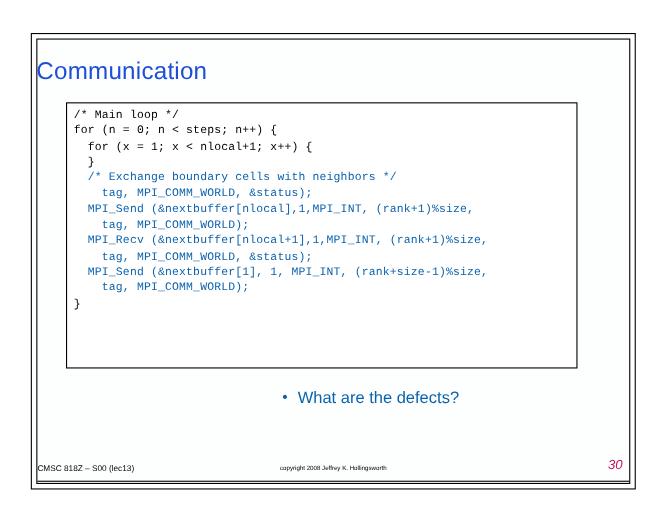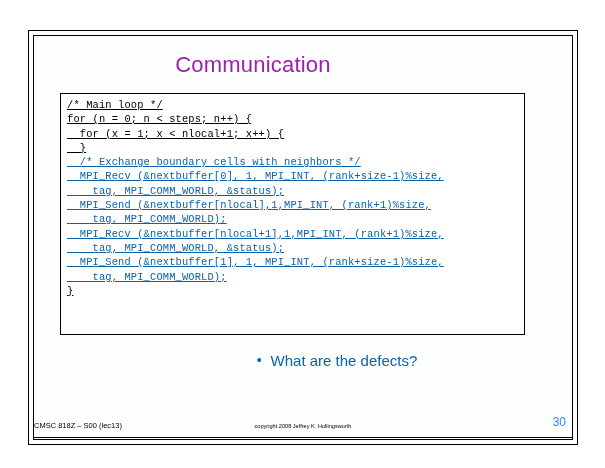--- a/index.html
+++ b/index.html
@@ -35,23 +35,23 @@
     box-sizing: border-box;
     background: #fdfefe;
   }
 
   
   #slide-title {
     position: absolute;
     left: 33px;
     top: 52px;
     width: 440px;
-    text-align: center;
+    text-align: left;
     font-size: 22px;
-    color: #a21caf;
+    color: #1d4ed8;
     letter-spacing: 0.2px;
     font-family: "Liberation Sans", sans-serif;
   }
 
   
   #code-block {
     position: absolute;
     left: 60px;
     top: 93px;
     width: 465px;
@@ -62,21 +62,20 @@
     padding: 4px 0 0 6px;
     overflow: hidden;
   }
   .code-line {
     font-family: "Liberation Mono", "DejaVu Sans Mono", monospace;
     font-size: 10.4px;
     line-height: 14.3px;
     white-space: pre;
     color: #000000;
     letter-spacing: 0.15px;
-    text-decoration: underline;
   }
   .code-line.blue {
     color: #0a62ad;
   }
 
   
   #bullet-row {
     position: absolute;
     left: 33px;
     top: 352px;
@@ -117,21 +116,22 @@
     text-align: center;
     font-size: 5.6px;
     color: #000000;
     white-space: nowrap;
   }
   #footer-pagenum {
     position: absolute;
     right: 6px;
     top: -5px;
     font-size: 12px;
-    color: #3b82f6;
+    color: #be185d;
+    font-style: italic;
   }
   #footer-rule {
     position: absolute;
     left: 0px;
     top: 17px;
     width: 100%;
     height: 0;
     border-top: 1px solid #000000;
   }
 </style>
@@ -143,21 +143,20 @@
 <div id="slide-inner-border"></div>
 
 <div id="slide-title">Communication</div>
 
 <div id="code-block">
     <div class="code-line">/* Main loop */</div>
     <div class="code-line">for (n = 0; n &lt; steps; n++) {</div>
     <div class="code-line">  for (x = 1; x &lt; nlocal+1; x++) {</div>
     <div class="code-line">  }</div>
     <div class="code-line blue">  /* Exchange boundary cells with neighbors */</div>
-    <div class="code-line blue">  MPI_Recv (&amp;nextbuffer[0], 1, MPI_INT, (rank+size-1)%size,</div>
     <div class="code-line blue">    tag, MPI_COMM_WORLD, &amp;status);</div>
     <div class="code-line blue">  MPI_Send (&amp;nextbuffer[nlocal],1,MPI_INT, (rank+1)%size,</div>
     <div class="code-line blue">    tag, MPI_COMM_WORLD);</div>
     <div class="code-line blue">  MPI_Recv (&amp;nextbuffer[nlocal+1],1,MPI_INT, (rank+1)%size,</div>
     <div class="code-line blue">    tag, MPI_COMM_WORLD, &amp;status);</div>
     <div class="code-line blue">  MPI_Send (&amp;nextbuffer[1], 1, MPI_INT, (rank+size-1)%size,</div>
     <div class="code-line blue">    tag, MPI_COMM_WORLD);</div>
     <div class="code-line">}</div>
   </div>
 

